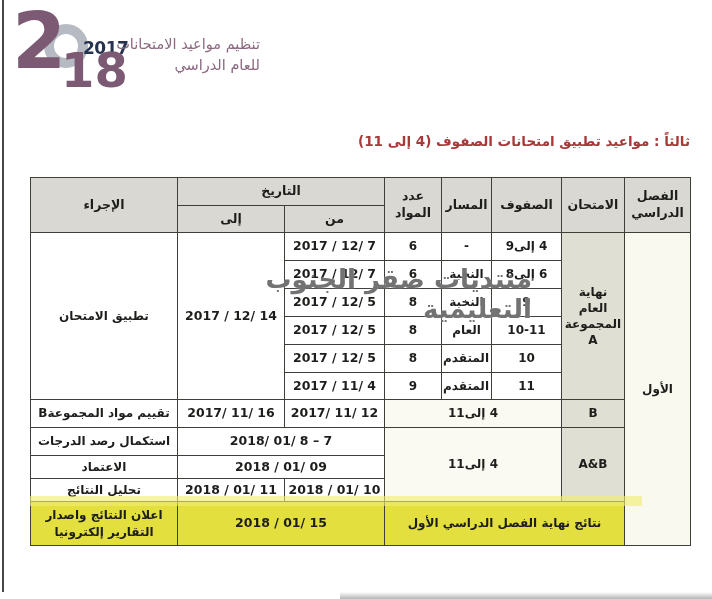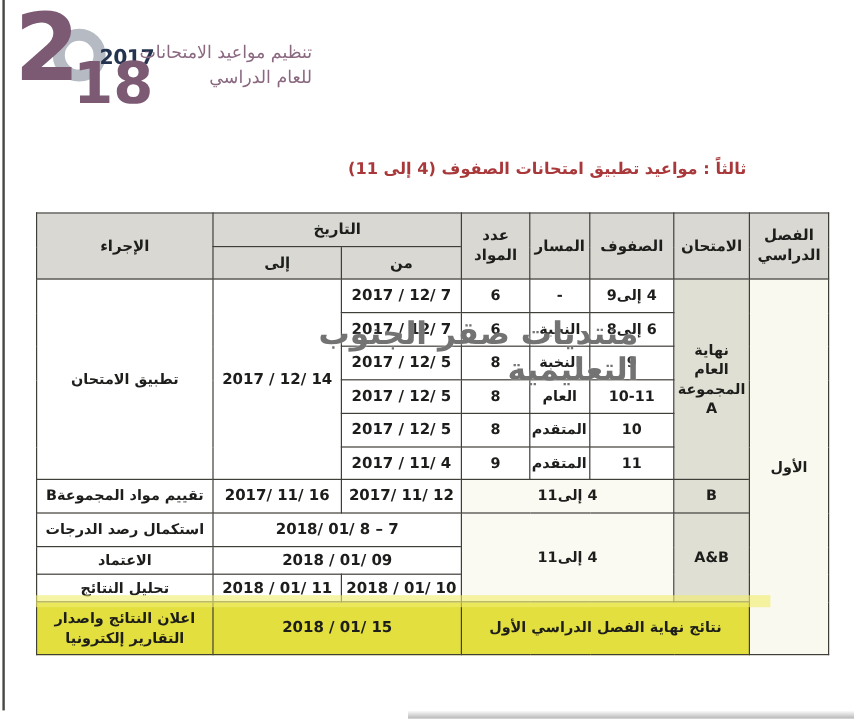--- a/index.html
+++ b/index.html
@@ -21,21 +21,21 @@
   
   .logo{position:absolute;left:14px;top:20px;width:110px;height:95px;}
   .logo .ring{position:absolute;left:30px;top:4px;width:44px;height:44px;border:10px solid var(--logo-ring);border-radius:50%;}
   .logo .big2{position:absolute;left:-2px;top:-18px;font-size:78px;font-weight:bold;color:var(--logo-purple);line-height:1;}
   .logo .yr{position:absolute;left:33px;top:18px;font-size:17px;font-weight:bold;color:var(--logo-year);letter-spacing:-.5px;margin-left:36px;}
   .logo .d18{position:absolute;left:47px;top:26px;font-size:48px;font-weight:bold;color:var(--logo-purple);line-height:1;}
 
   .page-title{position:absolute;left:108px;top:34px;width:152px;text-align:right;
     direction:rtl;color:var(--title-mauve);font-size:14.5px;line-height:1.45;}
 
-  .section-title{position:absolute;right:22px;top:133px;width:400px;direction:rtl;text-align:left;
+  .section-title{position:absolute;right:22px;top:133px;width:400px;direction:rtl;text-align:right;
     color:var(--heading-red);font-size:13.5px;font-weight:bold;}
 
   
   table.sched{position:absolute;left:30px;top:177px;width:660px;direction:rtl;
     border-collapse:collapse;table-layout:fixed;background:#fff;}
   table.sched th,table.sched td{
     border:1px solid var(--table-border);text-align:center;vertical-align:middle;
     font-weight:bold;font-size:12px;padding:1px 2px;line-height:1.35;}
   table.sched th{background:var(--header-bg);font-size:12.5px;}
   td.exam{background:var(--exam-cell-bg);font-size:12.5px;}

